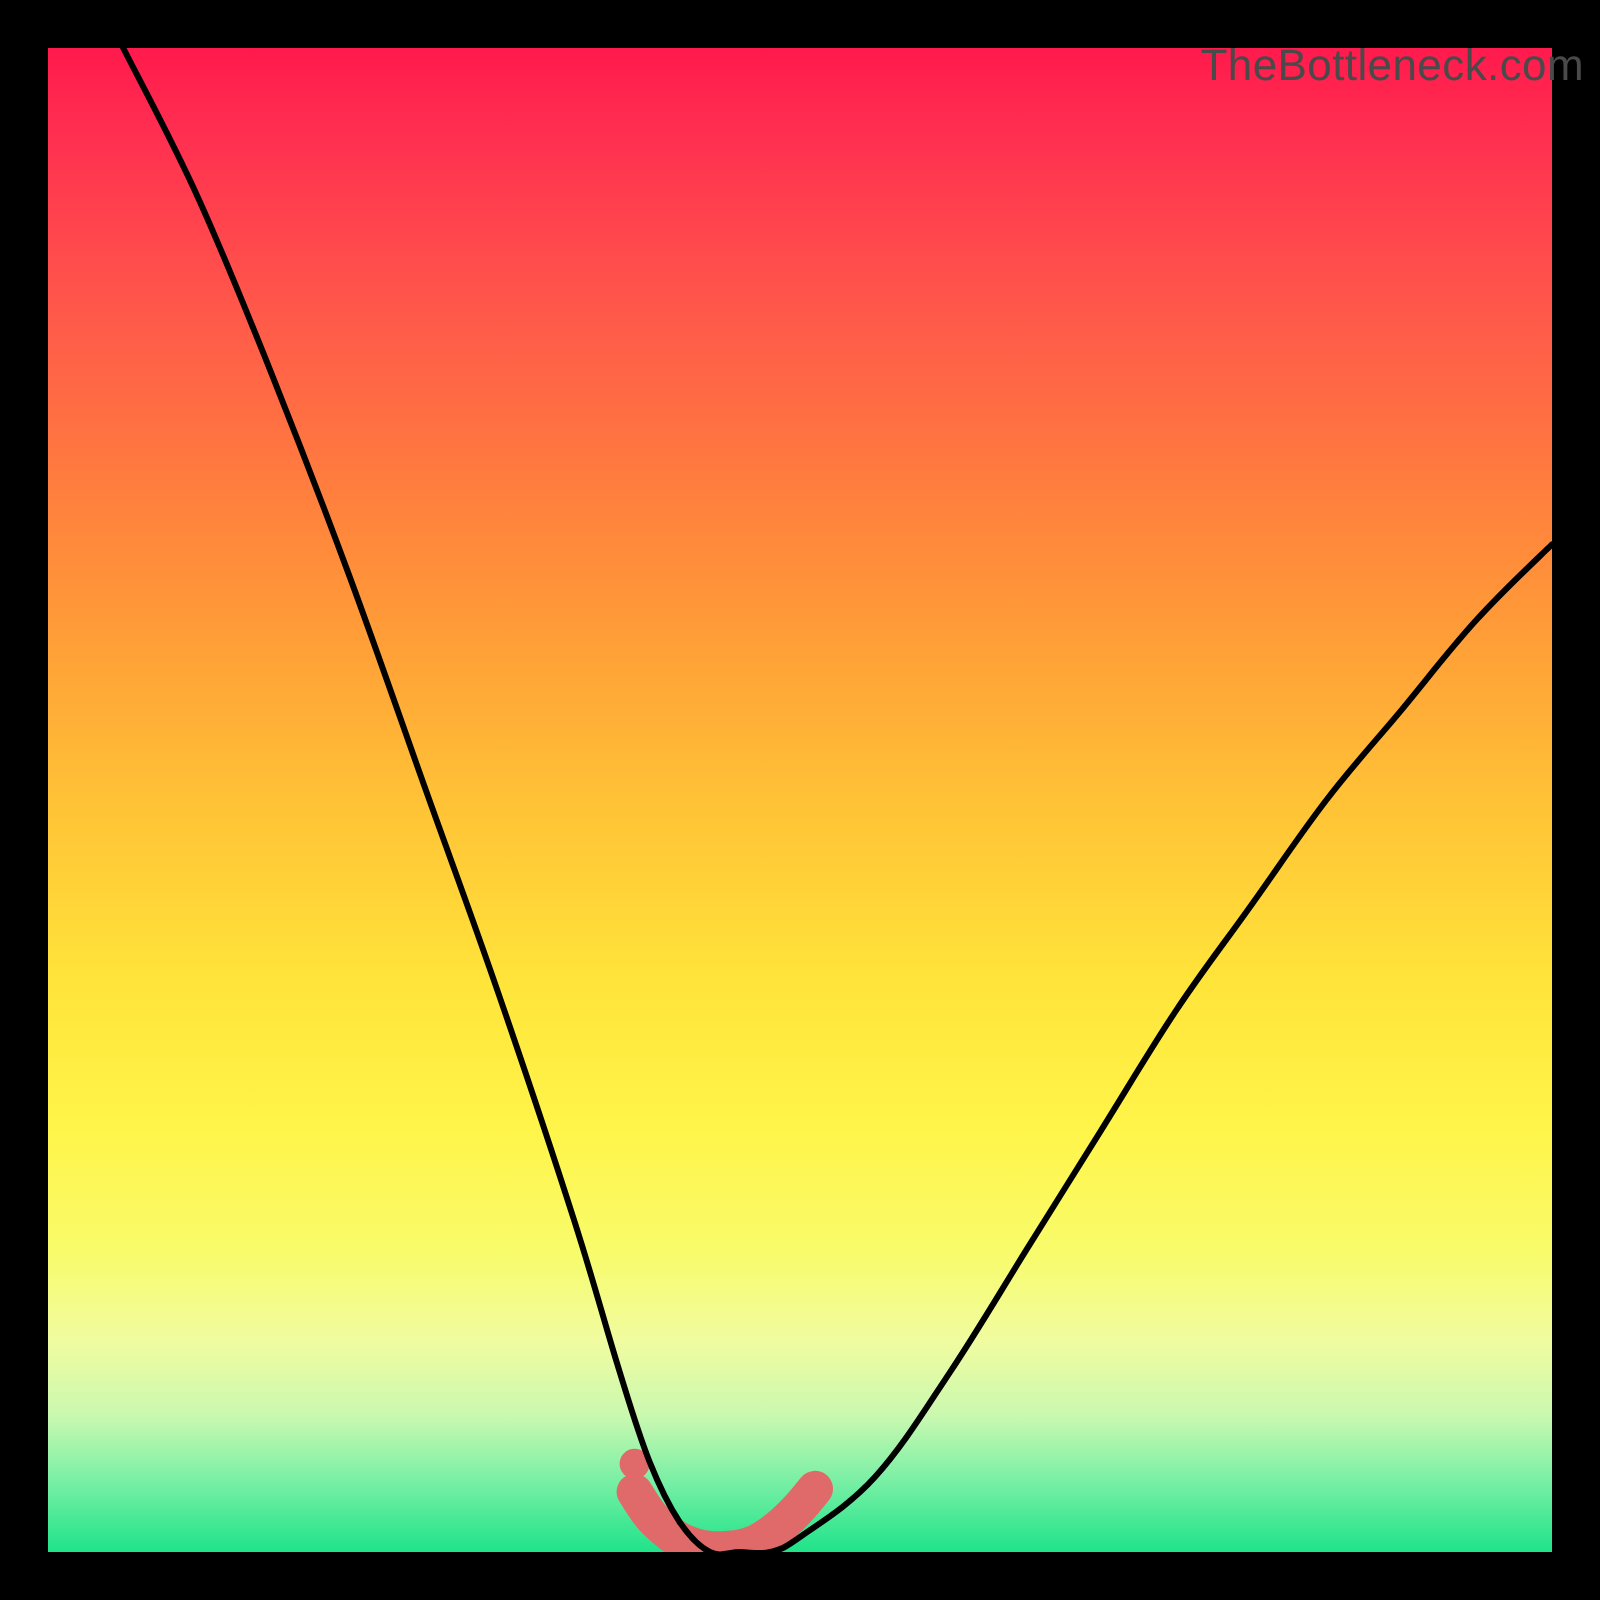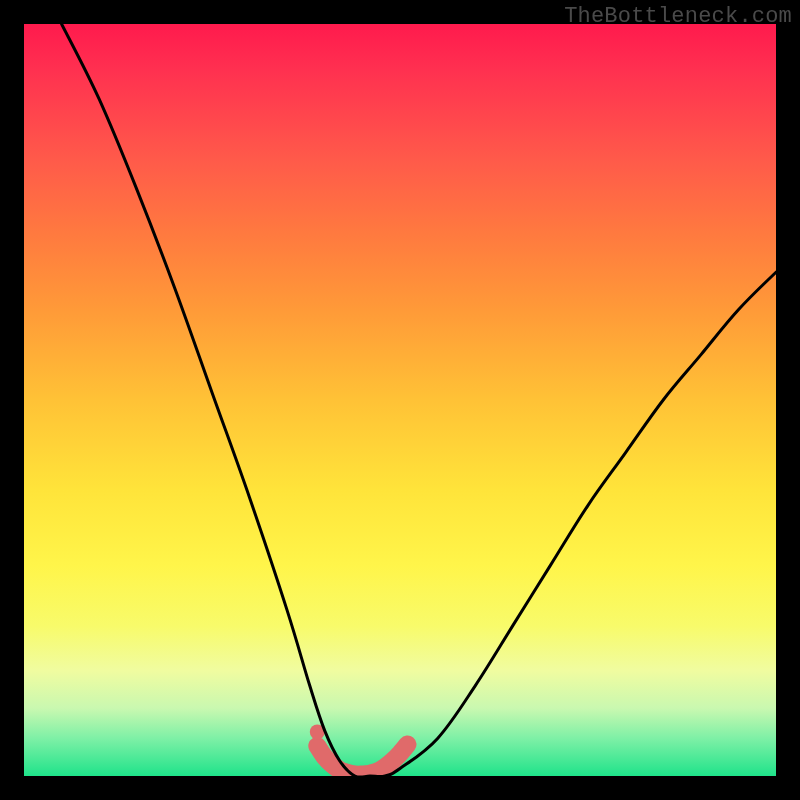--- a/index.html
+++ b/index.html
@@ -29,28 +29,27 @@
       #fff54a 72%,
       #f8fb6a 80%,
       #f0fca0 86%,
       #c9f8b0 91%,
       #7ef0a6 95%,
       #1fe38a 100%
     );
   }
   .watermark {
     position: absolute;
-    top: 4px;
+    top: 20px;
     right: 8px;
     color: #4a4a4a;
     font-size: 22px;
     font-weight: 500;
     letter-spacing: 0.2px;
     user-select: none;
-    font-family: Liberation Mono, monospace;
   }
   svg.curve {
     position: absolute;
     left: 0;
     top: 0;
     width: 752px;
     height: 752px;
   }
 </style>
 </head>

